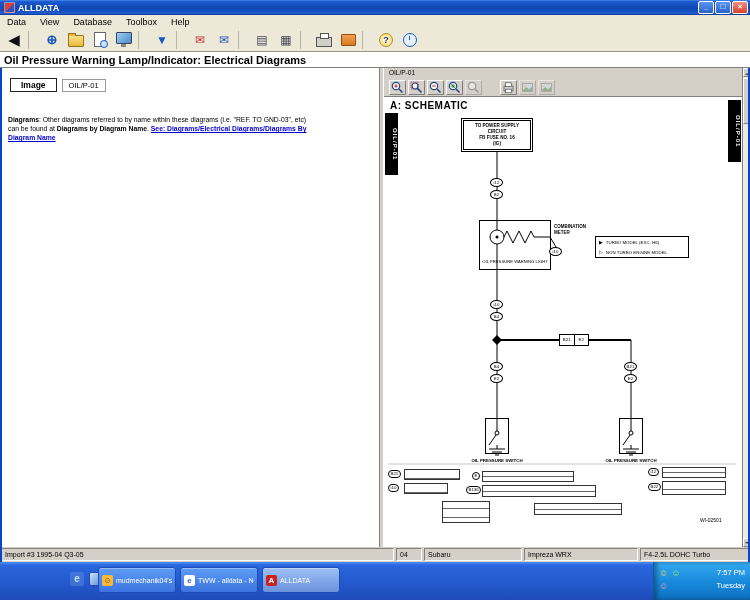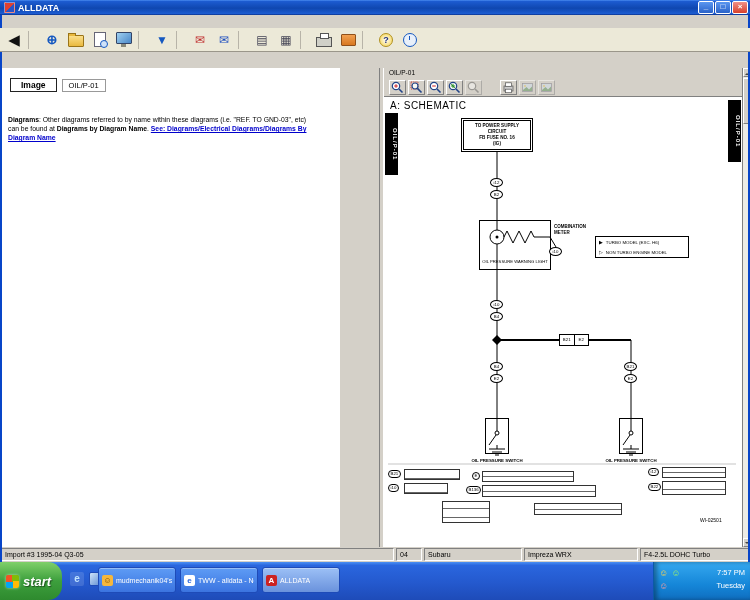--- a/index.html
+++ b/index.html
@@ -48,21 +48,21 @@
   .t-help .tglyph{display:block;width:12px;height:12px;border-radius:50%;background:radial-gradient(#fff,#f5d040);
      border:1px solid #b09020;color:#203080;font-weight:bold;font-size:9px;text-align:center;line-height:12px;}
   .t-history .tglyph{display:block;width:12px;height:12px;border-radius:50%;border:1.5px solid #1558c0;
      background:#e8f0fa;position:relative;}
   .t-history .tglyph::after{content:"";position:absolute;left:4.5px;top:2px;width:1.5px;height:4px;background:#1558c0;}
   
   .pagetitle{position:absolute;left:0;top:52px;width:750px;height:16px;background:#fff;
     border-bottom:1px solid #808080;font-size:11px;font-weight:bold;line-height:16px;padding-left:4px;
     box-sizing:border-box;z-index:6;}
   
-  .leftpane{position:absolute;left:0;top:68px;width:340px;height:479px;background:#fff;}
+  .leftpane{position:absolute;left:0;top:68px;width:379px;height:479px;background:#fff;}
   .tabs{position:absolute;left:10px;top:10px;display:flex;gap:5px;align-items:flex-end;}
   .tab1{border:1px solid #222;padding:1px 10px;font-size:8.5px;font-weight:bold;background:#fff;}
   .tab2{border:1px solid #999;padding:1px 6px;font-size:7.5px;background:#fff;}
   .note{position:absolute;left:8px;top:40px;width:300px;font-size:6.8px;line-height:1.35;}
   .note a{color:#0000CC;text-decoration:underline;font-weight:bold;cursor:pointer;}
   
   .divider{position:absolute;left:379px;top:68px;width:5px;height:479px;background:#D4D0C8;
     border-left:1px solid #808080;border-right:1px solid #fff;box-sizing:border-box;}
   
   .rph{position:absolute;left:384px;top:68px;width:358px;height:10px;background:#D4D0C8;
@@ -117,21 +117,21 @@
   .trayrow{display:flex;align-items:center;gap:3px;height:13px;}
   .trayicon{font-size:9px;line-height:10px;}
   .tic1{color:#FFD34D;}.tic2{color:#9CF06A;}.tic3{color:#FF9C9C;}
   .traytime{margin-left:auto;}
   .watermark{position:absolute;right:3px;bottom:0px;font-size:15px;font-weight:bold;color:#C9BA82;
     letter-spacing:.5px;z-index:20;text-shadow:0 1px 1px #00000033;}
   
   .frame{position:absolute;left:0;top:0;width:750px;height:562px;border-left:2px solid #0845C8;
     border-right:2px solid #0845C8;box-sizing:border-box;pointer-events:none;z-index:5;}
   
-  .dg-title{position:absolute;left:6px;top:3px;font-size:10px;font-weight:normal;letter-spacing:.5px;}
+  .dg-title{position:absolute;left:6px;top:3px;font-size:10px;font-weight:bold;letter-spacing:.5px;}
   .vtab{position:absolute;width:13px;height:62px;background:#000;color:#fff;font-size:6px;font-weight:bold;
     writing-mode:vertical-rl;text-align:center;letter-spacing:1px;}
   .vtab.vl{left:1px;top:16px;}
   .vtab.vr{left:344px;top:3px;}
   .dbox{position:absolute;border:1px solid #000;box-sizing:border-box;background:transparent;}
   .power{left:77px;top:21px;width:72px;height:34px;padding:1px;background:#fff;}
   .power-inner{border:1px solid #000;height:100%;box-sizing:border-box;display:flex;flex-direction:column;
     justify-content:center;text-align:center;font-size:4.6px;line-height:1.3;font-weight:bold;}
   .meter{left:95px;top:123px;width:72px;height:50px;}
   .lamp-label{position:absolute;left:96px;top:162px;width:70px;font-size:4.2px;text-align:center;}
@@ -167,20 +167,27 @@
   <div class="titlebar">
     <span class="appicon"></span>
     <span>ALLDATA</span>
     <span class="wbtns">
       <span class="wbtn">_</span>
       <span class="wbtn">□</span>
       <span class="wbtn close">×</span>
     </span>
   </div>
 
+  <div class="menubar">
+    <span class="menuitem">Data</span>
+    <span class="menuitem">View</span>
+    <span class="menuitem">Database</span>
+    <span class="menuitem">Toolbox</span>
+    <span class="menuitem">Help</span>
+  </div>
 
   <div class="toolbarrow">
     <div class="tbtn t-back">
         <span class="tglyph">◀</span>
       </div>
     <div class="tsep"></div>
     <div class="tbtn t-web">
         <span class="tglyph">⊕</span>
       </div>
     <div class="tbtn t-folder">
@@ -219,20 +226,21 @@
       </div>
     <div class="tsep"></div>
     <div class="tbtn t-help">
         <span class="tglyph">?</span>
       </div>
     <div class="tbtn t-history">
         <span class="tglyph"></span>
       </div>
   </div>
 
+  <div class="pagetitle">Oil Pressure Warning Lamp/Indicator:  Electrical Diagrams</div>
 
   <div class="leftpane">
     <div class="tabs">
       <span class="tab1">Image</span>
       <span class="tab2">OIL/P-01</span>
     </div>
     <p class="note"><b>Diagrams</b><span>: Other diagrams referred to by name within these diagrams (i.e. "REF. TO GND-03", etc) can be found at </span><b>Diagrams by Diagram Name</b><span>.  </span><a>See: Diagrams/Electrical Diagrams/Diagrams By Diagram Name</a></p>
   </div>
 
   <div class="divider"></div>
@@ -393,24 +401,20 @@
     <div class="spanel sp1">Import #3 1995-04 Q3-05</div>
     <div class="spanel sp2">04</div>
     <div class="spanel sp3">Subaru</div>
     <div class="spanel sp4">Impreza WRX</div>
     <div class="spanel sp5">F4-2.5L DOHC Turbo</div>
   </div>
 
   <div class="frame"></div>
 
   <div class="taskbar">
-    <div class="startbtn">
-      <span class="startflag"></span>
-      <span>start</span>
-    </div>
     <div class="ql">
       <span class="qlicon ie">e</span>
       <span class="qlicon desk"></span>
     </div>
     <div class="taskitem ti1">
       <span class="ticon aim">☺</span>
       <span class="tlabel">mudmechanik04's Bud...</span>
     </div>
     <div class="taskitem ti2">
       <span class="ticon ie">e</span>

